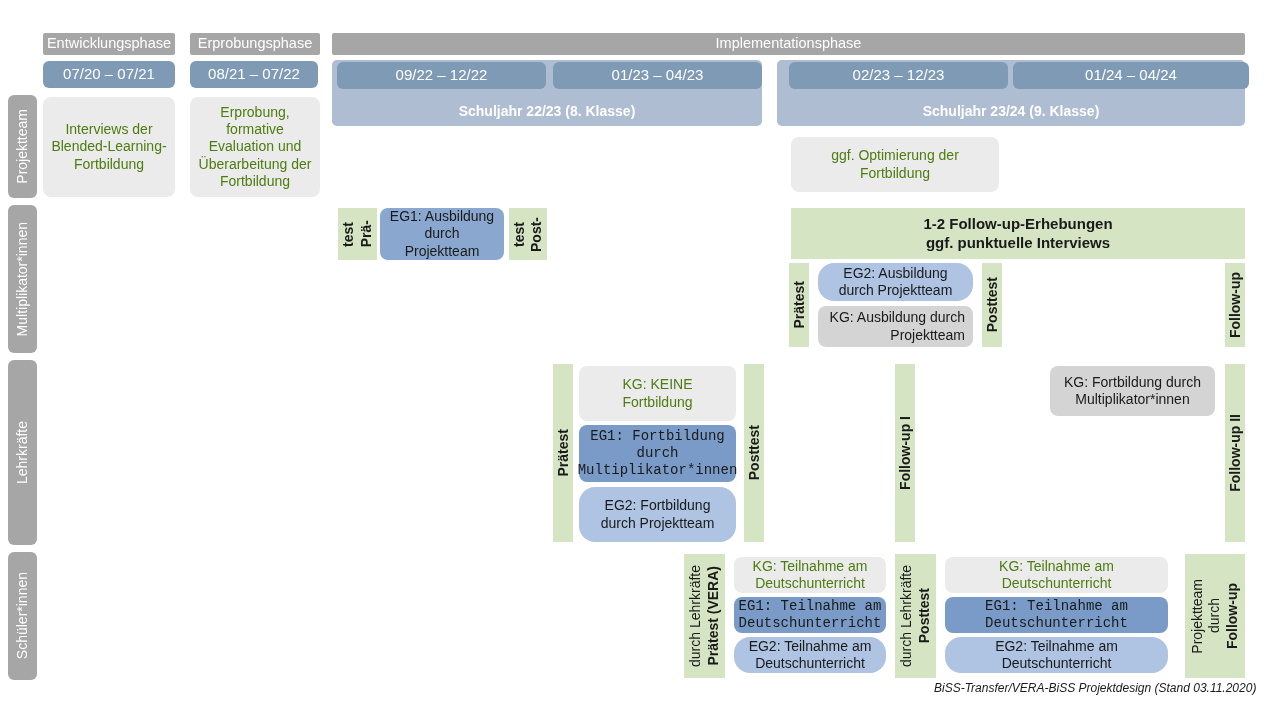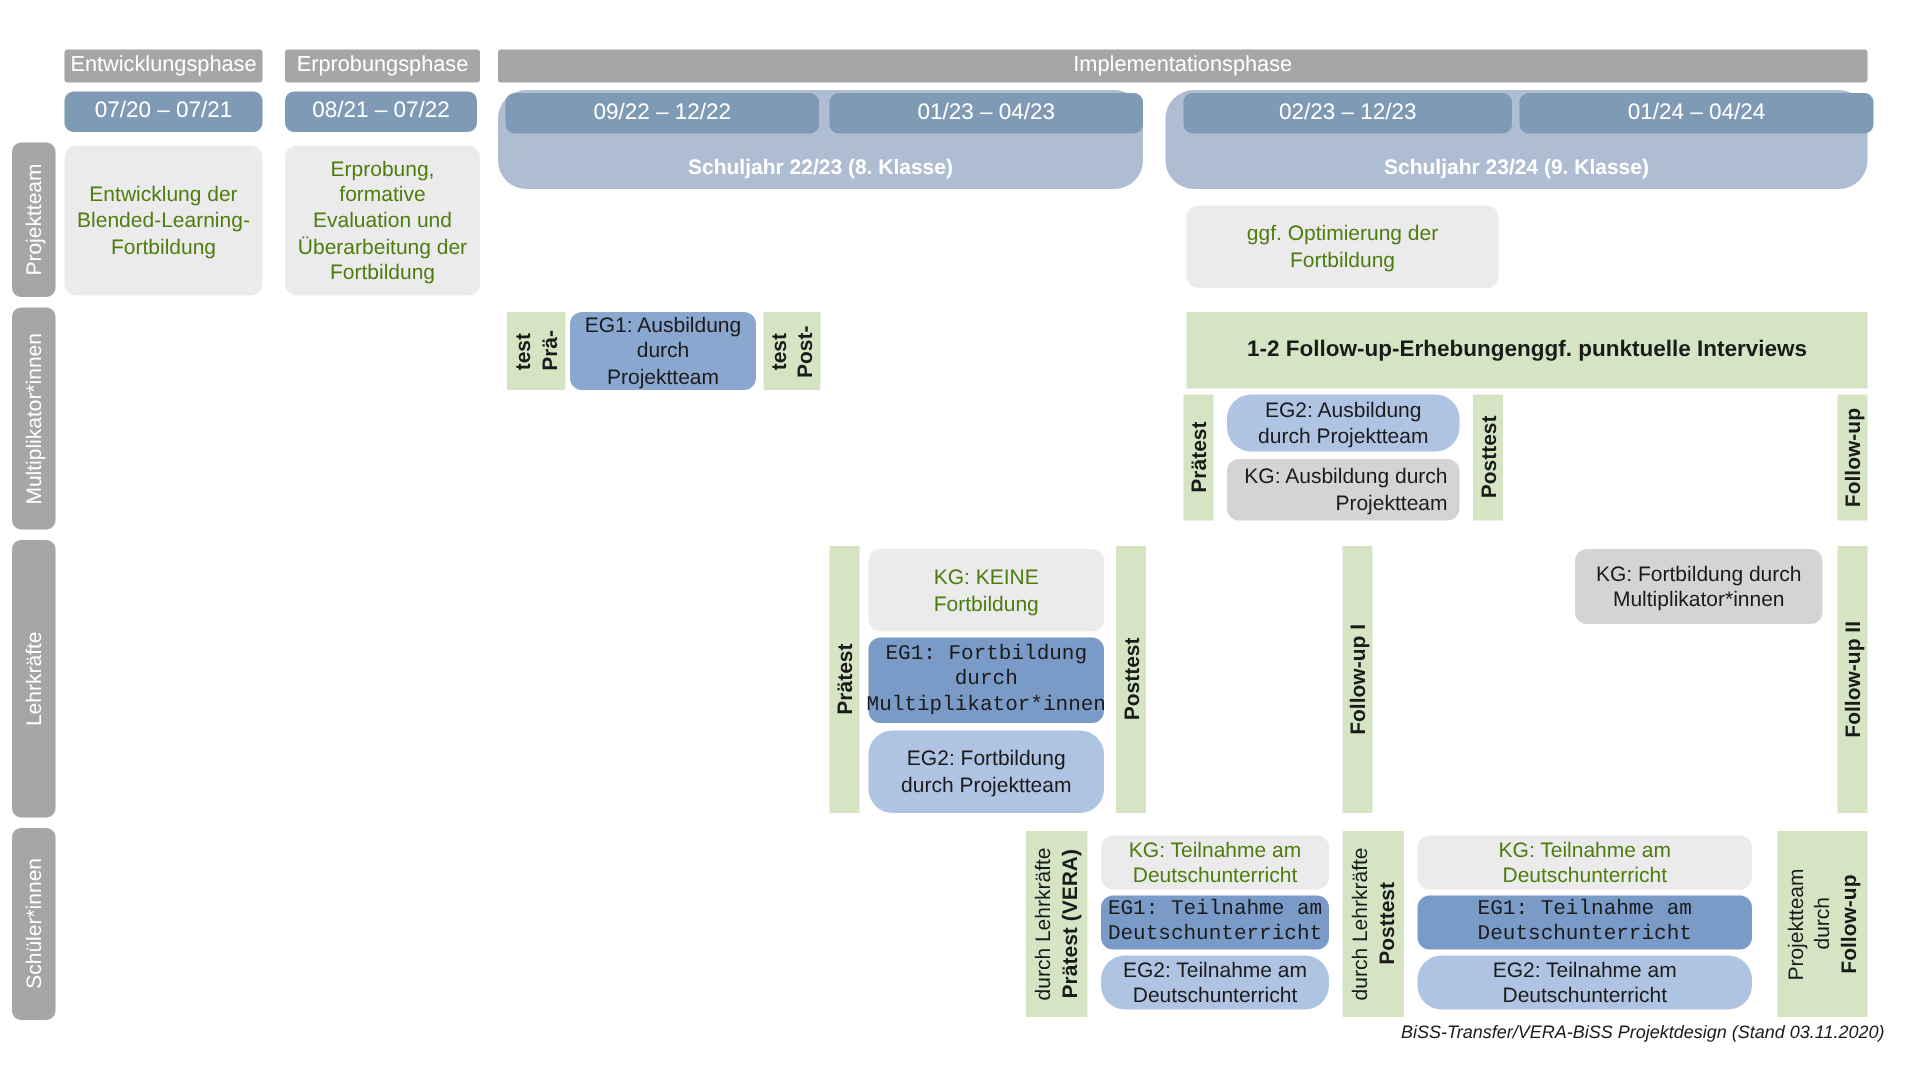--- a/index.html
+++ b/index.html
@@ -15,21 +15,21 @@
   .phase-cap{
     background:#a6a6a6;color:#ffffff;font-size:14.5px;
     border-radius:2px;
   }
   
   .date-chip{
     background:#7e9ab5;color:#ffffff;font-size:15px;border-radius:6px;
   }
   
   .year-wrap{
-    background:#aebdd2;border-radius:19px;
+    background:#aebdd2;border-radius:5px;
   }
   .year-label{
     position:absolute;left:0;right:0;bottom:6px;
     color:#ffffff;font-size:14px;font-weight:bold;text-align:center;
   }
   
   .role{
     background:#a6a6a6;color:#ffffff;border-radius:6px;
     font-size:14px;
   }
@@ -106,21 +106,21 @@
     <span>Multiplikator*innen</span>
   </div>
   <div class="box role" style="left:8px;top:360px;width:29px;height:185px;">
     <span>Lehrkräfte</span>
   </div>
   <div class="box role" style="left:8px;top:552px;width:29px;height:128px;">
     <span>Schüler*innen</span>
   </div>
 
   <div class="box grey-box" style="left:43px;top:97px;width:132px;height:100px;">
-    <span>Entwicklung der Blended-Learning-Fortbildung</span>
+    <span>Interviews der Blended-Learning-Fortbildung</span>
   </div>
   <div class="box grey-box" style="left:190px;top:97px;width:130px;height:100px;">
     <span>Erprobung, formative Evaluation und Überarbeitung der Fortbildung</span>
   </div>
   <div class="box grey-box" style="left:791px;top:137px;width:208px;height:55px;">
     <span>ggf. Optimierung der Fortbildung</span>
   </div>
 
   <div class="box green" style="left:338px;top:208px;width:39px;height:52px;">
     <div class="vstack">
@@ -131,21 +131,21 @@
   <div class="box blue-mid" style="left:380px;top:208px;width:124px;height:52px;">
     <span>EG1: Ausbildung durch Projektteam</span>
   </div>
   <div class="box green" style="left:509px;top:208px;width:38px;height:52px;">
     <div class="vstack">
       <span class="ln b">Post-</span>
       <span class="ln b">test</span>
     </div>
   </div>
 
-  <div class="box green-band" style="left:791px;top:208px;width:454px;height:51px;">
+  <div class="box green-band" style="left:791px;top:208px;width:454px;height:51px;flex-direction:column;">
     <span>1-2 Follow-up-Erhebungen</span>
     <span>ggf. punktuelle Interviews</span>
   </div>
 
   <div class="box green" style="left:789px;top:263px;width:20px;height:84px;">
     <span class="vtext">Prätest</span>
   </div>
   <div class="box blue-light" style="left:818px;top:263px;width:155px;height:38px;">
     <span>EG2:  Ausbildung durch Projektteam</span>
   </div>

